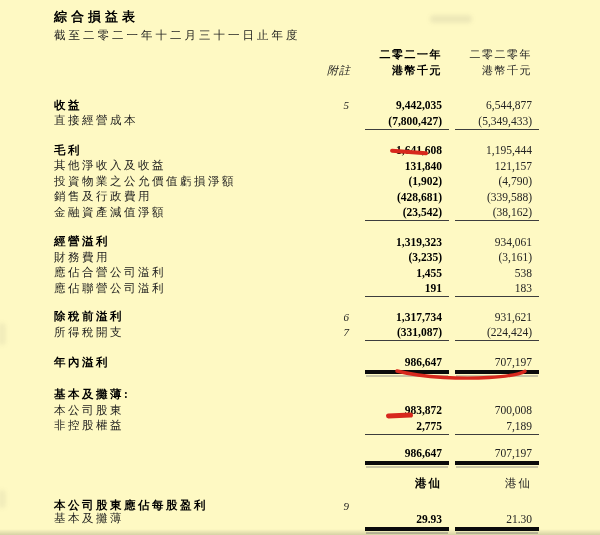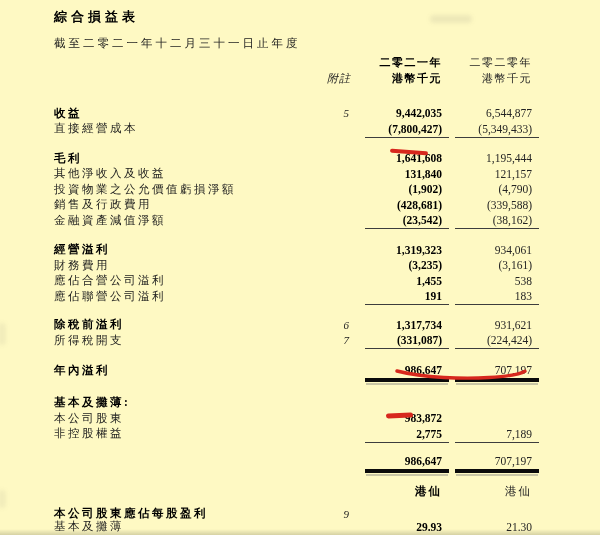--- a/index.html
+++ b/index.html
@@ -2,21 +2,21 @@
 <html><head>
 <meta charset="utf-8">
 <style>
   html,body{margin:0;padding:0;background:#ffffff;}
   .page{
     position:relative;width:600px;height:535px;background:#fef9c3;overflow:hidden;
     font-family:"Liberation Serif","DejaVu Serif",serif;color:#1d1d1d;
   }
   .inner{margin-left:54px;padding-top:9px;}
   .title{height:15px;line-height:15px;font-size:13px;font-weight:700;letter-spacing:4px;color:#000;white-space:nowrap;}
-  .subtitle{margin-top:12px;height:14px;line-height:14px;font-size:11.5px;letter-spacing:3px;white-space:nowrap;}
+  .subtitle{margin-top:4px;height:14px;line-height:14px;font-size:11.5px;letter-spacing:3px;white-space:nowrap;}
   .row{display:grid;grid-template-columns:271px 30px 10px 84px 6px 84px;height:15.5px;white-space:nowrap;}
   .row.tall{height:16px;}
   .row.short{height:12.5px;}
   .hdr1{margin-top:5px;}
   .c{display:flex;align-items:center;height:100%;min-width:0;}
   .g{display:block;}
   .label{font-size:11.5px;letter-spacing:2.5px;}
   .row.b .label{font-weight:700;color:#000;}
   .note{justify-content:flex-end;padding-right:6px;font-style:italic;font-size:11px;color:#222;}
   .notehdr{letter-spacing:1px;padding-right:4px;}
@@ -211,20 +211,21 @@
       <i class="g"></i>
       <div class="c amt a20"></div>
     </div>
 
     <div class="row">
       <div class="c label">本公司股東</div>
       <div class="c note"></div>
       <i class="g"></i>
       <div class="c amt a21">983,872</div>
       <i class="g"></i>
+      <div class="c amt a20">700,008</div>
     </div>
 
     <div class="row rt">
       <div class="c label">非控股權益</div>
       <div class="c note"></div>
       <i class="g"></i>
       <div class="c amt a21">2,775</div>
       <i class="g"></i>
       <div class="c amt a20">7,189</div>
     </div>

